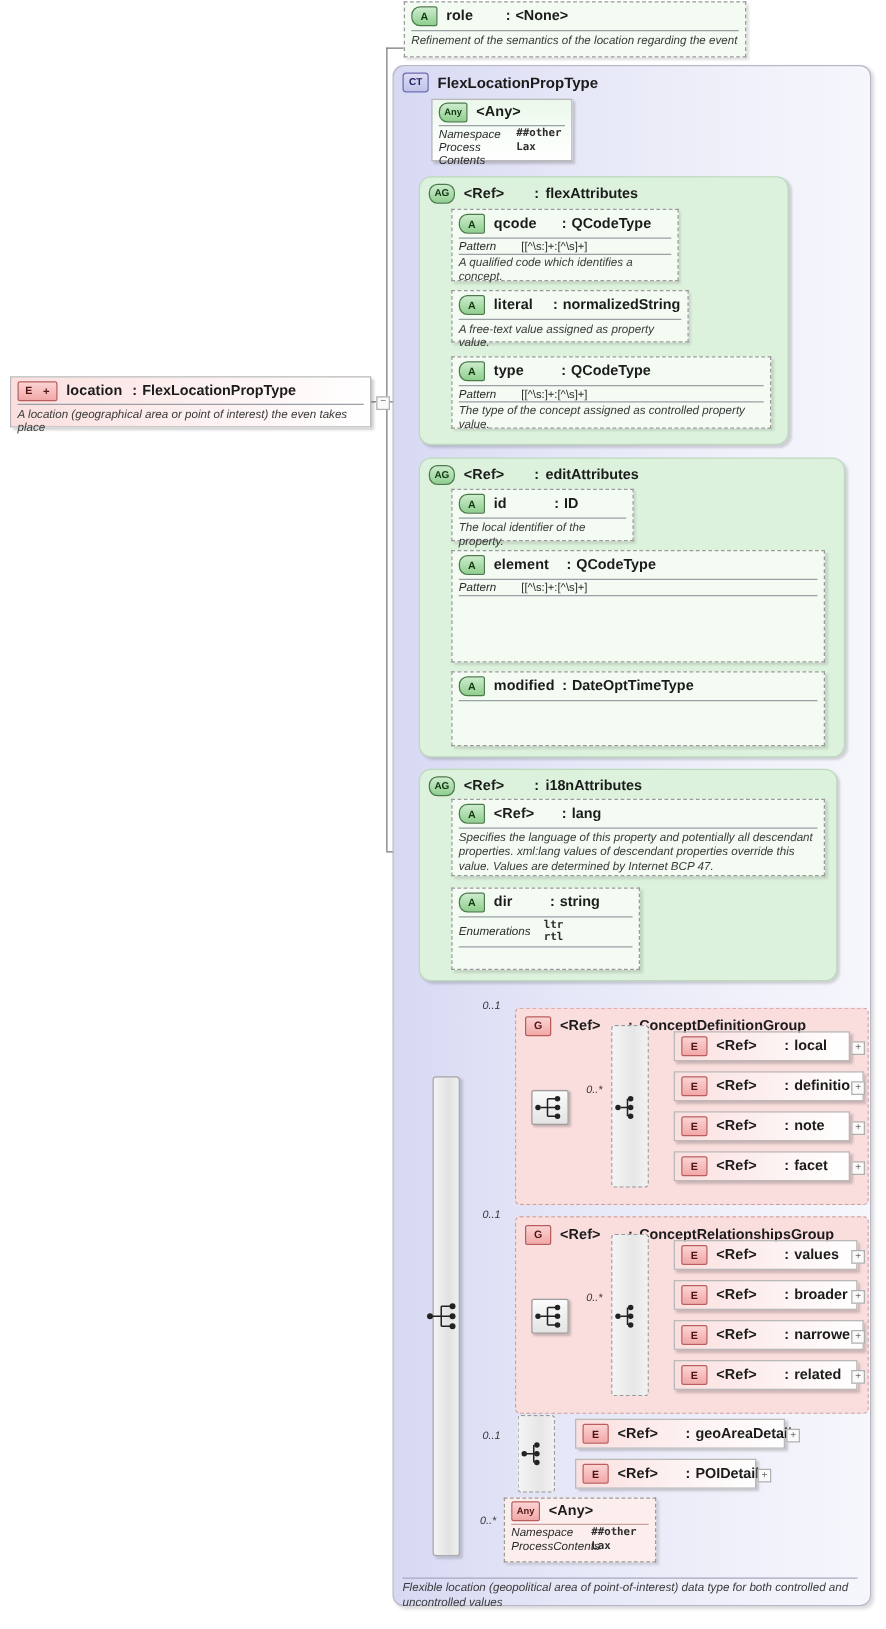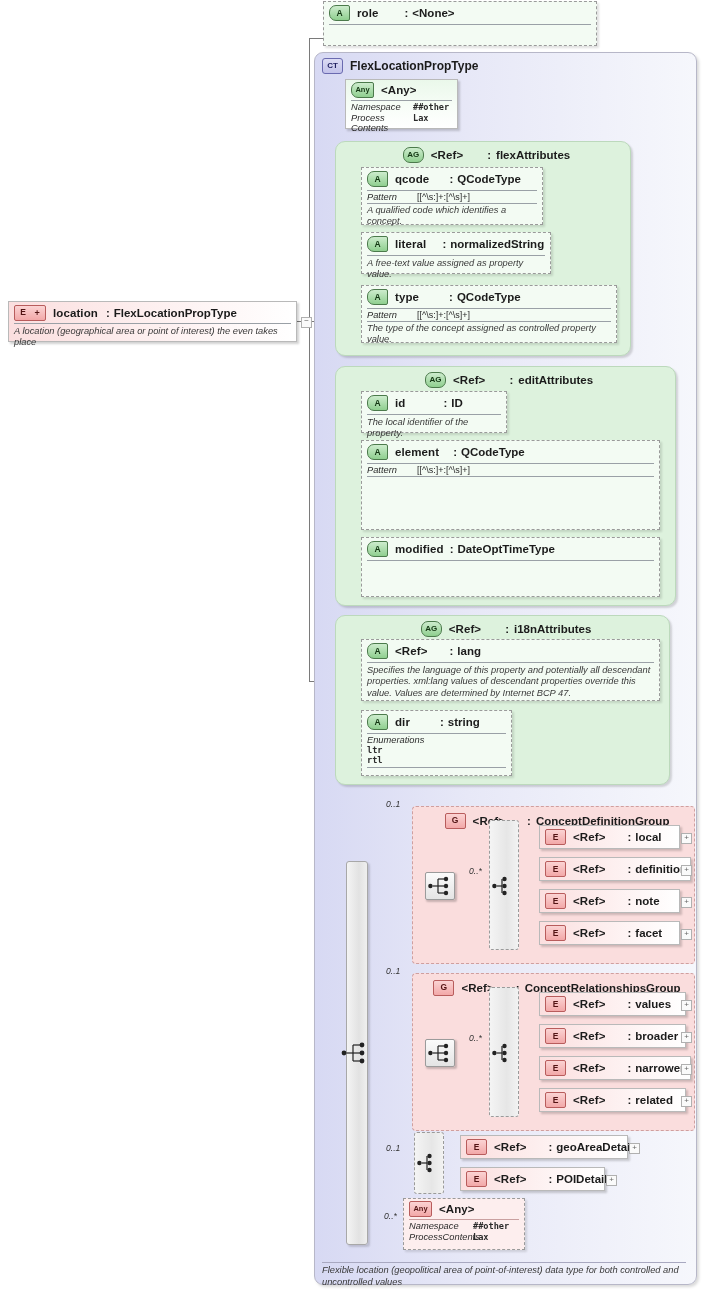--- a/index.html
+++ b/index.html
@@ -57,21 +57,21 @@
   .badge.E{width:19px;height:14px;border:1px solid #b85c5c;border-radius:2px;
            background:linear-gradient(to bottom,#fbd3d3,#f2a8a8);color:#521414;}
   .badge.G{width:19px;height:14px;border:1px solid #b85c5c;border-radius:2px;
            background:linear-gradient(to bottom,#fbd3d3,#f2a8a8);color:#521414;}
   .badge.EP{width:28px;height:14px;border:1px solid #b85c5c;border-radius:2px;
             background:linear-gradient(to bottom,#fbd3d3,#f2a8a8);color:#521414;
             justify-content:space-around;padding:0 1px;}
   .plusglyph{font-size:9px;font-weight:bold;line-height:8px;}
 
   
-  .grp-hdr{display:flex;align-items:center;height:21px;padding-left:6px;justify-content:center;}
+  .grp-hdr{display:flex;align-items:center;height:21px;padding-left:6px;}
 
   
   .expand{position:absolute;width:9px;height:9px;border:1px solid #b0b0b0;background:#fafafa;
           font-size:8px;line-height:7px;text-align:center;color:#666;}
 
   
   .collapse{position:absolute;width:9px;height:9px;border:1px solid #b0b0b0;background:#fafafa;
           font-size:8px;line-height:6px;text-align:center;color:#666;}
 
   
@@ -168,20 +168,21 @@
   <div class="collapse" style="left:301px;top:317px;">−</div>
 
   <div class="node dashed g-plain abs" style="left:323px;top:1px;width:274px;height:45px;">
     <div class="node-hdr" style="height:22px;">
       <span class="badge A">A</span>
       <span class="node-name">role</span>
       <span class="node-type" style="margin-left:26px;">:</span>
       <span class="node-type" style="margin-left:4px;">&lt;None&gt;</span>
     </div>
     <div class="node-sep"></div>
+    <div class="node-doc">Refinement of the semantics of the location regarding the event</div>
   </div>
 
   <div class="abs p-fill" style="left:314px;top:52px;width:383px;height:1233px;border:1px solid #b7b7c8;border-radius:9px;box-shadow:2px 2px 3px rgba(0,0,0,.15);"></div>
 
   <div class="abs" style="left:322px;top:57px;width:300px;height:18px;display:flex;align-items:center;">
     <span class="badge CT">CT</span>
     <span style="font-size:12px;font-weight:bold;color:#1b1b1b;">FlexLocationPropType</span>
   </div>
 
   <div class="hr-thin" style="left:322px;top:1262px;width:364px;"></div>
@@ -321,21 +322,21 @@
   </div>
 
   <div class="node dashed g-plain abs" style="left:361px;top:710px;width:151px;height:66px;">
     <div class="node-hdr" style="height:22px;">
       <span class="badge A">A</span>
       <span class="node-name">dir</span>
       <span class="node-type" style="margin-left:30px;">:</span>
       <span class="node-type" style="margin-left:4px;">string</span>
     </div>
     <div class="node-sep"></div>
-    <div class="facet-row" style="align-items:flex-start;flex-direction:column;">
+    <div class="facet-row" style="align-items:center;">
       <span class="facet-lbl" style="width:68px;">Enumerations</span>
       <span class="facet-val" style="white-space:pre-line;line-height:10px;">ltr
 rtl</span>
     </div>
     <div class="node-sep" style="margin-top:2px;"></div>
   </div>
 
   <div class="tallbar" style="left:346px;top:861px;width:22px;height:384px;"></div>
   <svg class="abs" style="left:340px;top:1041px;width:34px;height:24px;" viewBox="0 0 34 24">
     <circle cx="4" cy="12" r="2.4" fill="#222"></circle>

